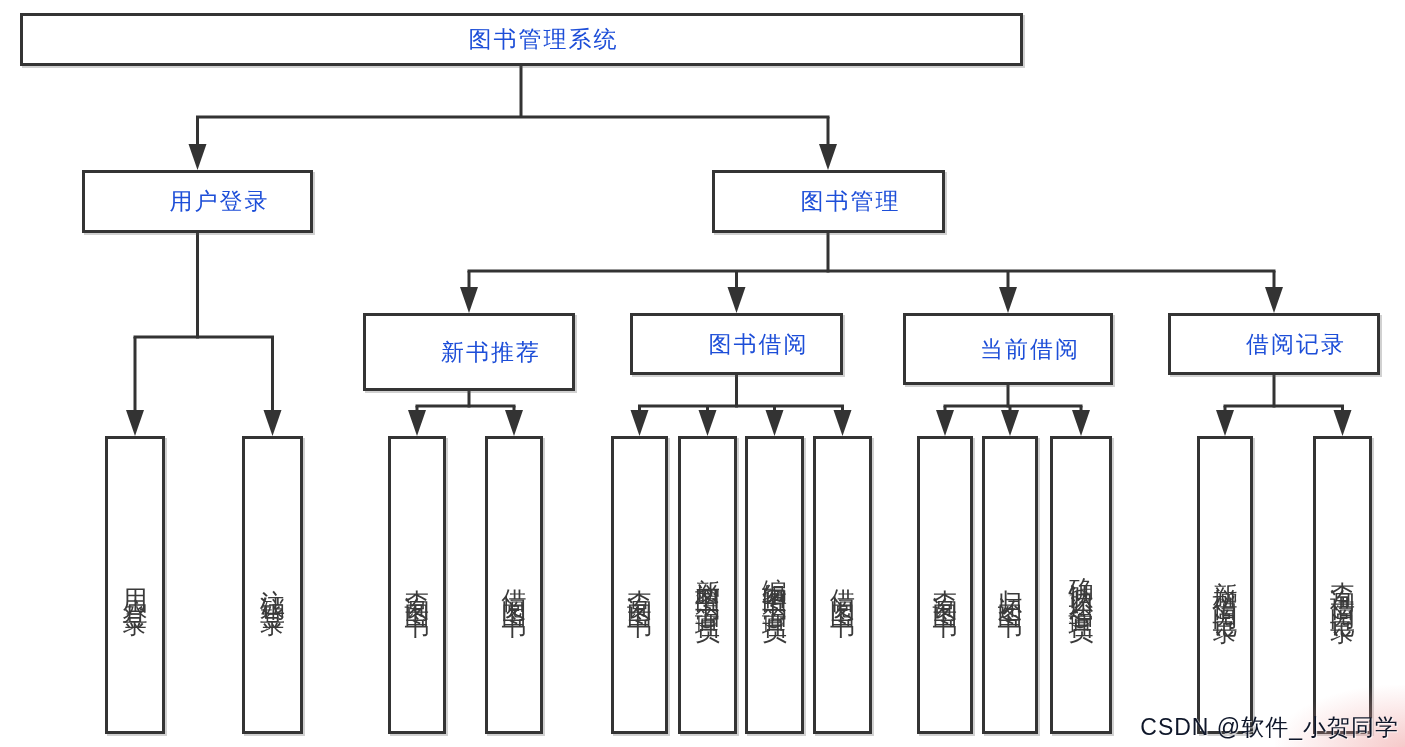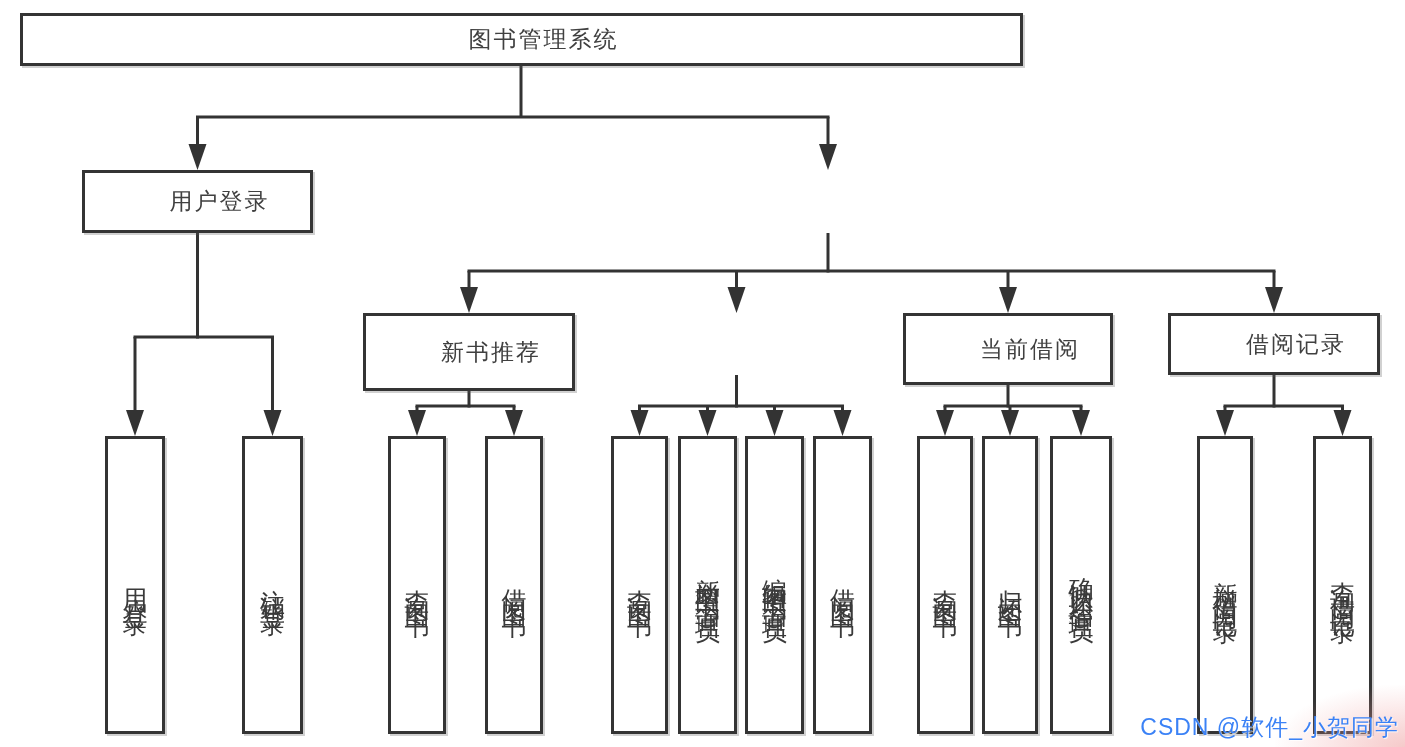--- a/index.html
+++ b/index.html
@@ -7,40 +7,40 @@
   body{
     width:1405px;height:747px;position:relative;overflow:hidden;
     font-family:"Liberation Sans","DejaVu Sans",sans-serif;
   }
   .stage{position:absolute;left:0;top:0;width:1405px;height:747px;}
   svg.connectors{position:absolute;left:0;top:0;pointer-events:none;}
   .hbox{
     position:absolute;box-sizing:border-box;background:#fff;
     border:3px solid #343434;box-shadow:2px 2px 0 rgba(90,90,90,.28);
     display:flex;align-items:center;justify-content:center;
-    font-size:23px;color:#404040;letter-spacing:2px;white-space:nowrap;padding-left:44px;
+    font-size:23px;color:#1d4ed8;letter-spacing:2px;white-space:nowrap;padding-left:44px;
   }
   .vbox{
     position:absolute;box-sizing:border-box;background:#fff;
     border:3px solid #343434;box-shadow:2px 2px 0 rgba(90,90,90,.28);
     top:436px;height:298px;
     display:flex;align-items:center;justify-content:center;
   }
   .vtext{
     writing-mode:vertical-rl;text-orientation:mixed;
     font-size:25px;letter-spacing:8px;line-height:1;color:#3a3a3a;
   }
   .vbox.long .vtext{letter-spacing:6px;}
   .corner-tint{
     position:absolute;right:0;bottom:0;width:130px;height:62px;
     background:radial-gradient(ellipse at 100% 100%, rgba(238,158,158,.55), rgba(238,158,158,0) 72%);
   }
   .watermark{
     position:absolute;right:6px;bottom:4px;
-    font-size:23px;color:#3b82f6;letter-spacing:1px;white-space:nowrap;
+    font-size:23px;color:#0f172a;letter-spacing:1px;white-space:nowrap;
     text-shadow:1px 1px 1px rgba(255,255,255,.9);
   }
 </style>
 </head>
 <body>
 
 <div class="stage">
 
   <svg class="connectors" id="connectors" width="1405" height="747">
       <line x1="521" y1="65" x2="521" y2="118" stroke="#333333" stroke-width="3"></line>
@@ -97,23 +97,29 @@
       <polygon points="1333.5,410 1351.5,410 1342.5,436" fill="#333333"></polygon>
     </svg>
 
   <div class="hbox" style="left:20px;top:13px;width:1003px;height:53px;">
     <span>图书管理系统</span>
   </div>
 
   <div class="hbox" style="left:82px;top:170px;width:231px;height:63px;">
     <span>用户登录</span>
   </div>
+  <div class="hbox" style="left:712px;top:170px;width:233px;height:63px;">
+    <span>图书管理</span>
+  </div>
 
   <div class="hbox" style="left:363px;top:313px;width:212px;height:78px;">
     <span>新书推荐</span>
+  </div>
+  <div class="hbox" style="left:630px;top:313px;width:213px;height:62px;">
+    <span>图书借阅</span>
   </div>
   <div class="hbox" style="left:903px;top:313px;width:210px;height:72px;">
     <span>当前借阅</span>
   </div>
   <div class="hbox" style="left:1168px;top:313px;width:212px;height:62px;">
     <span>借阅记录</span>
   </div>
 
   <div class="vbox" style="left:105px;width:60px;">
     <span class="vtext">用户登录</span>

